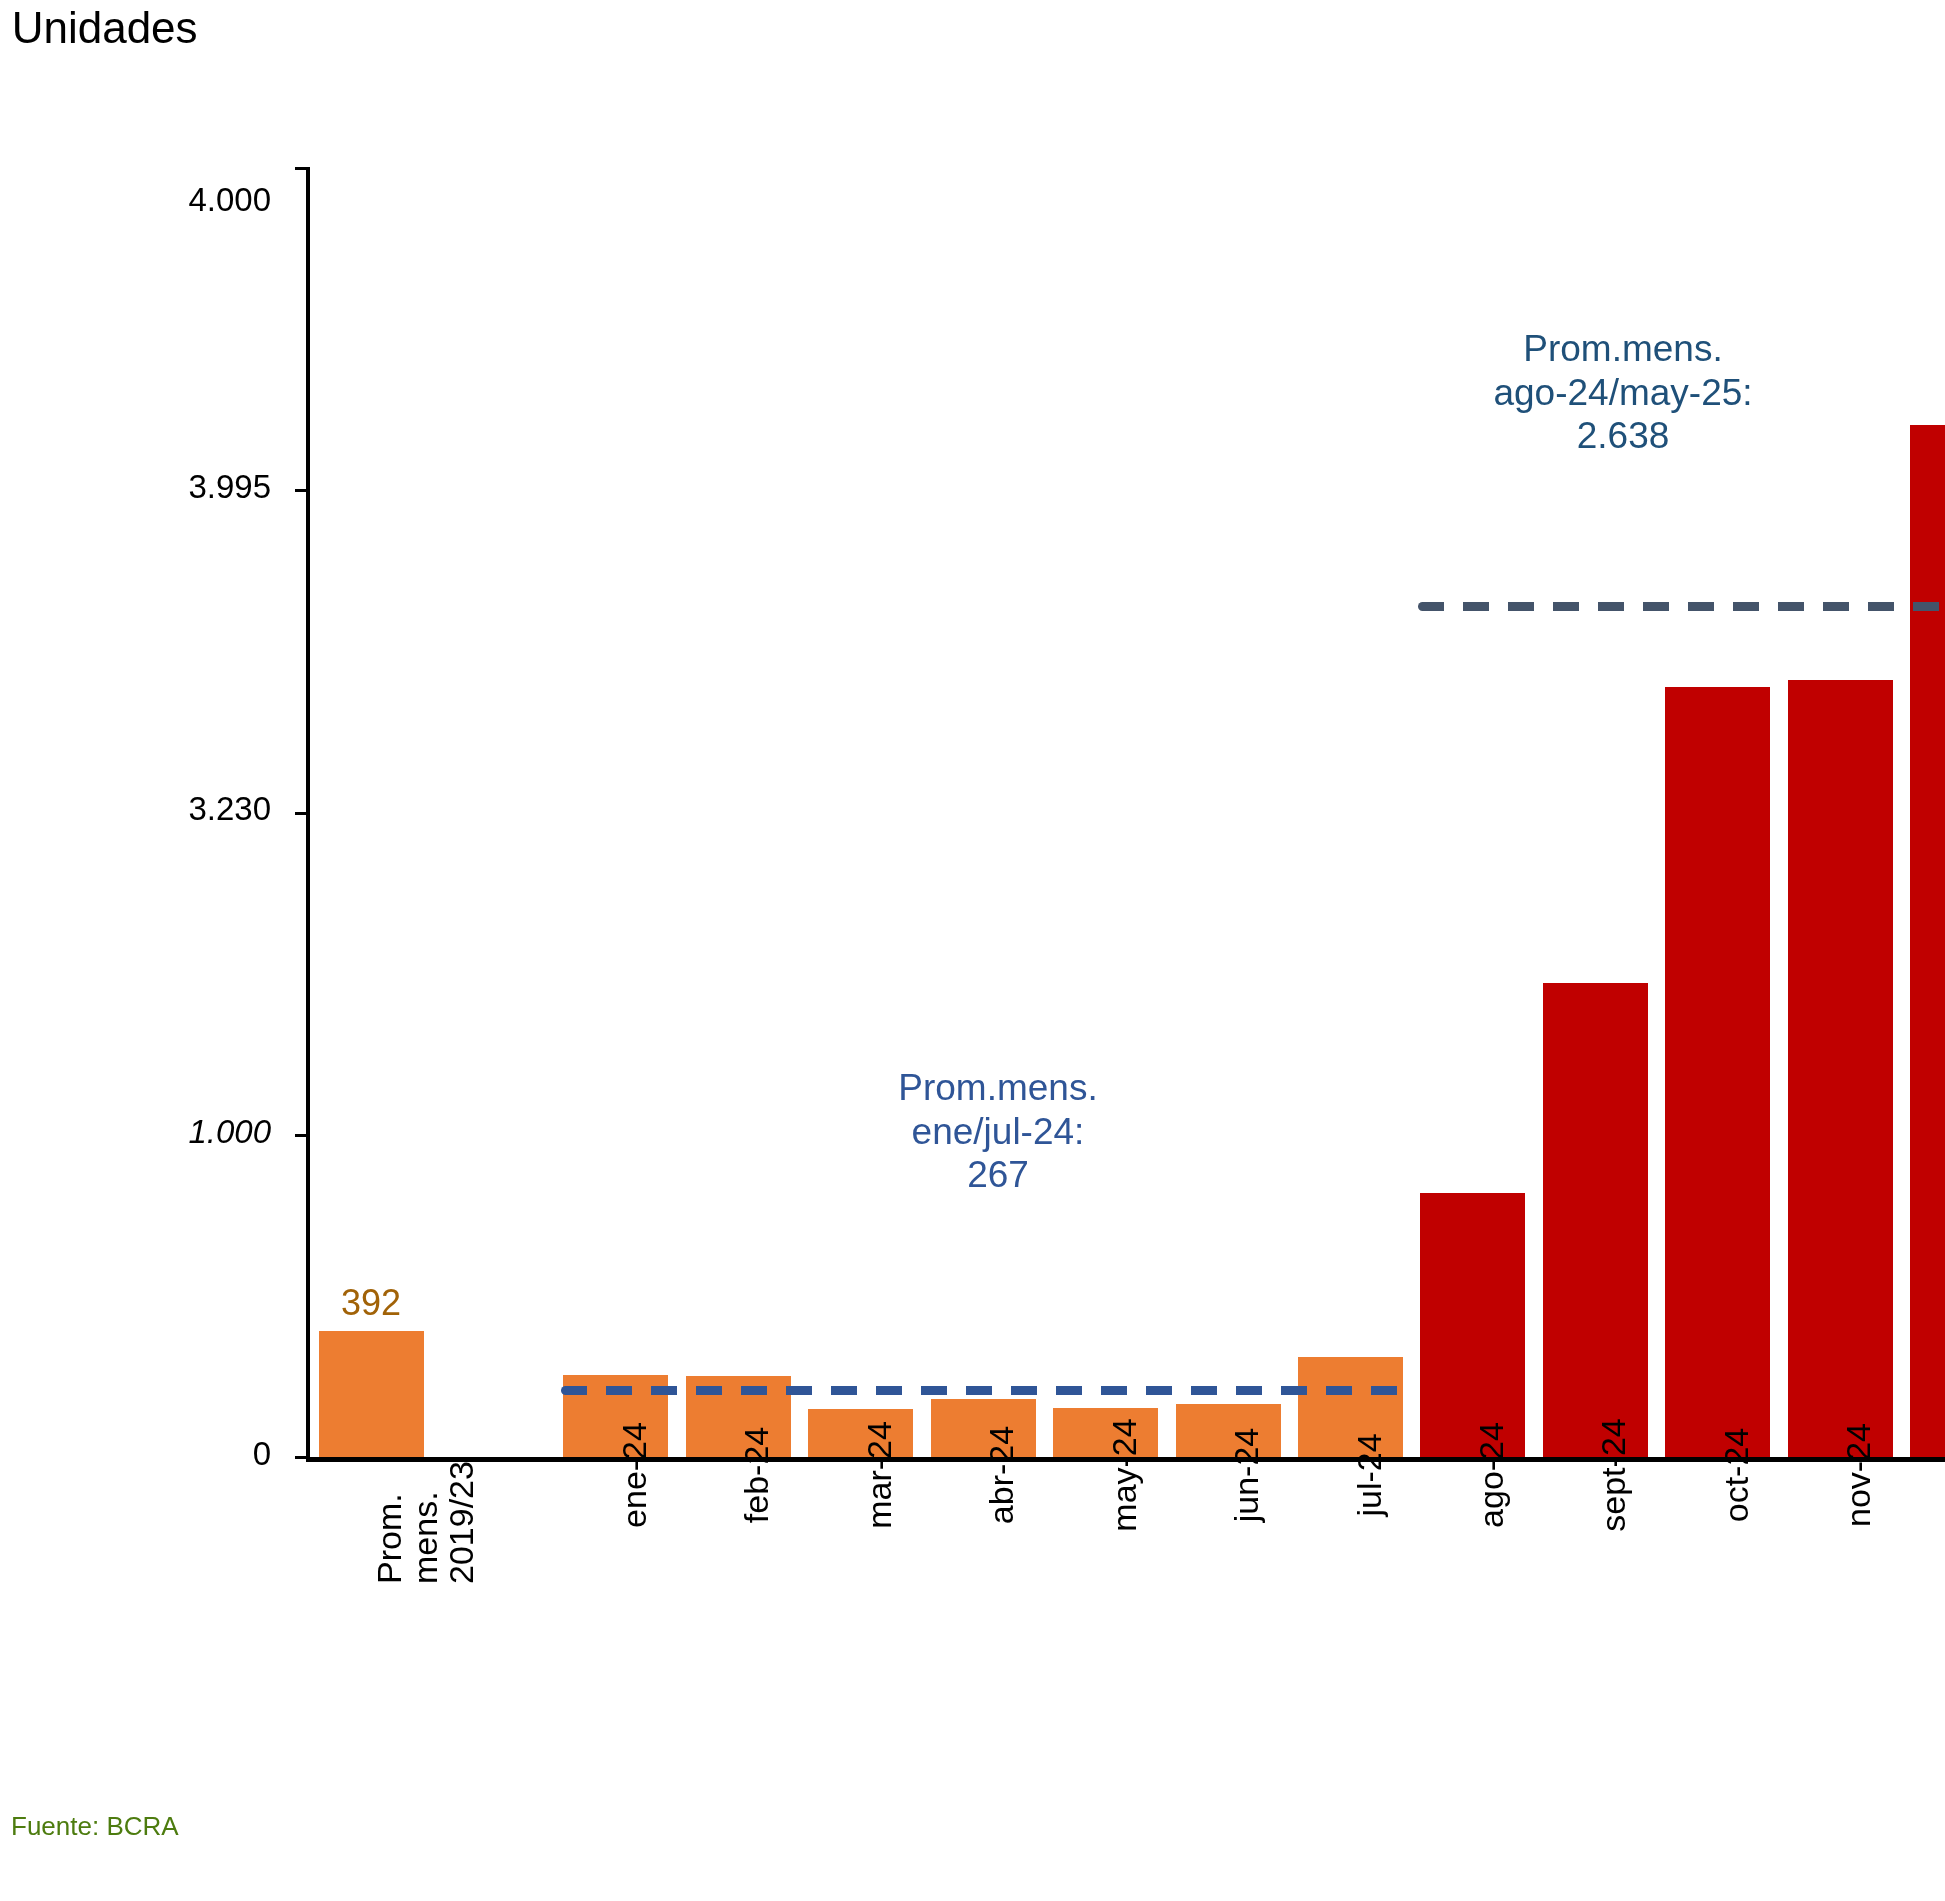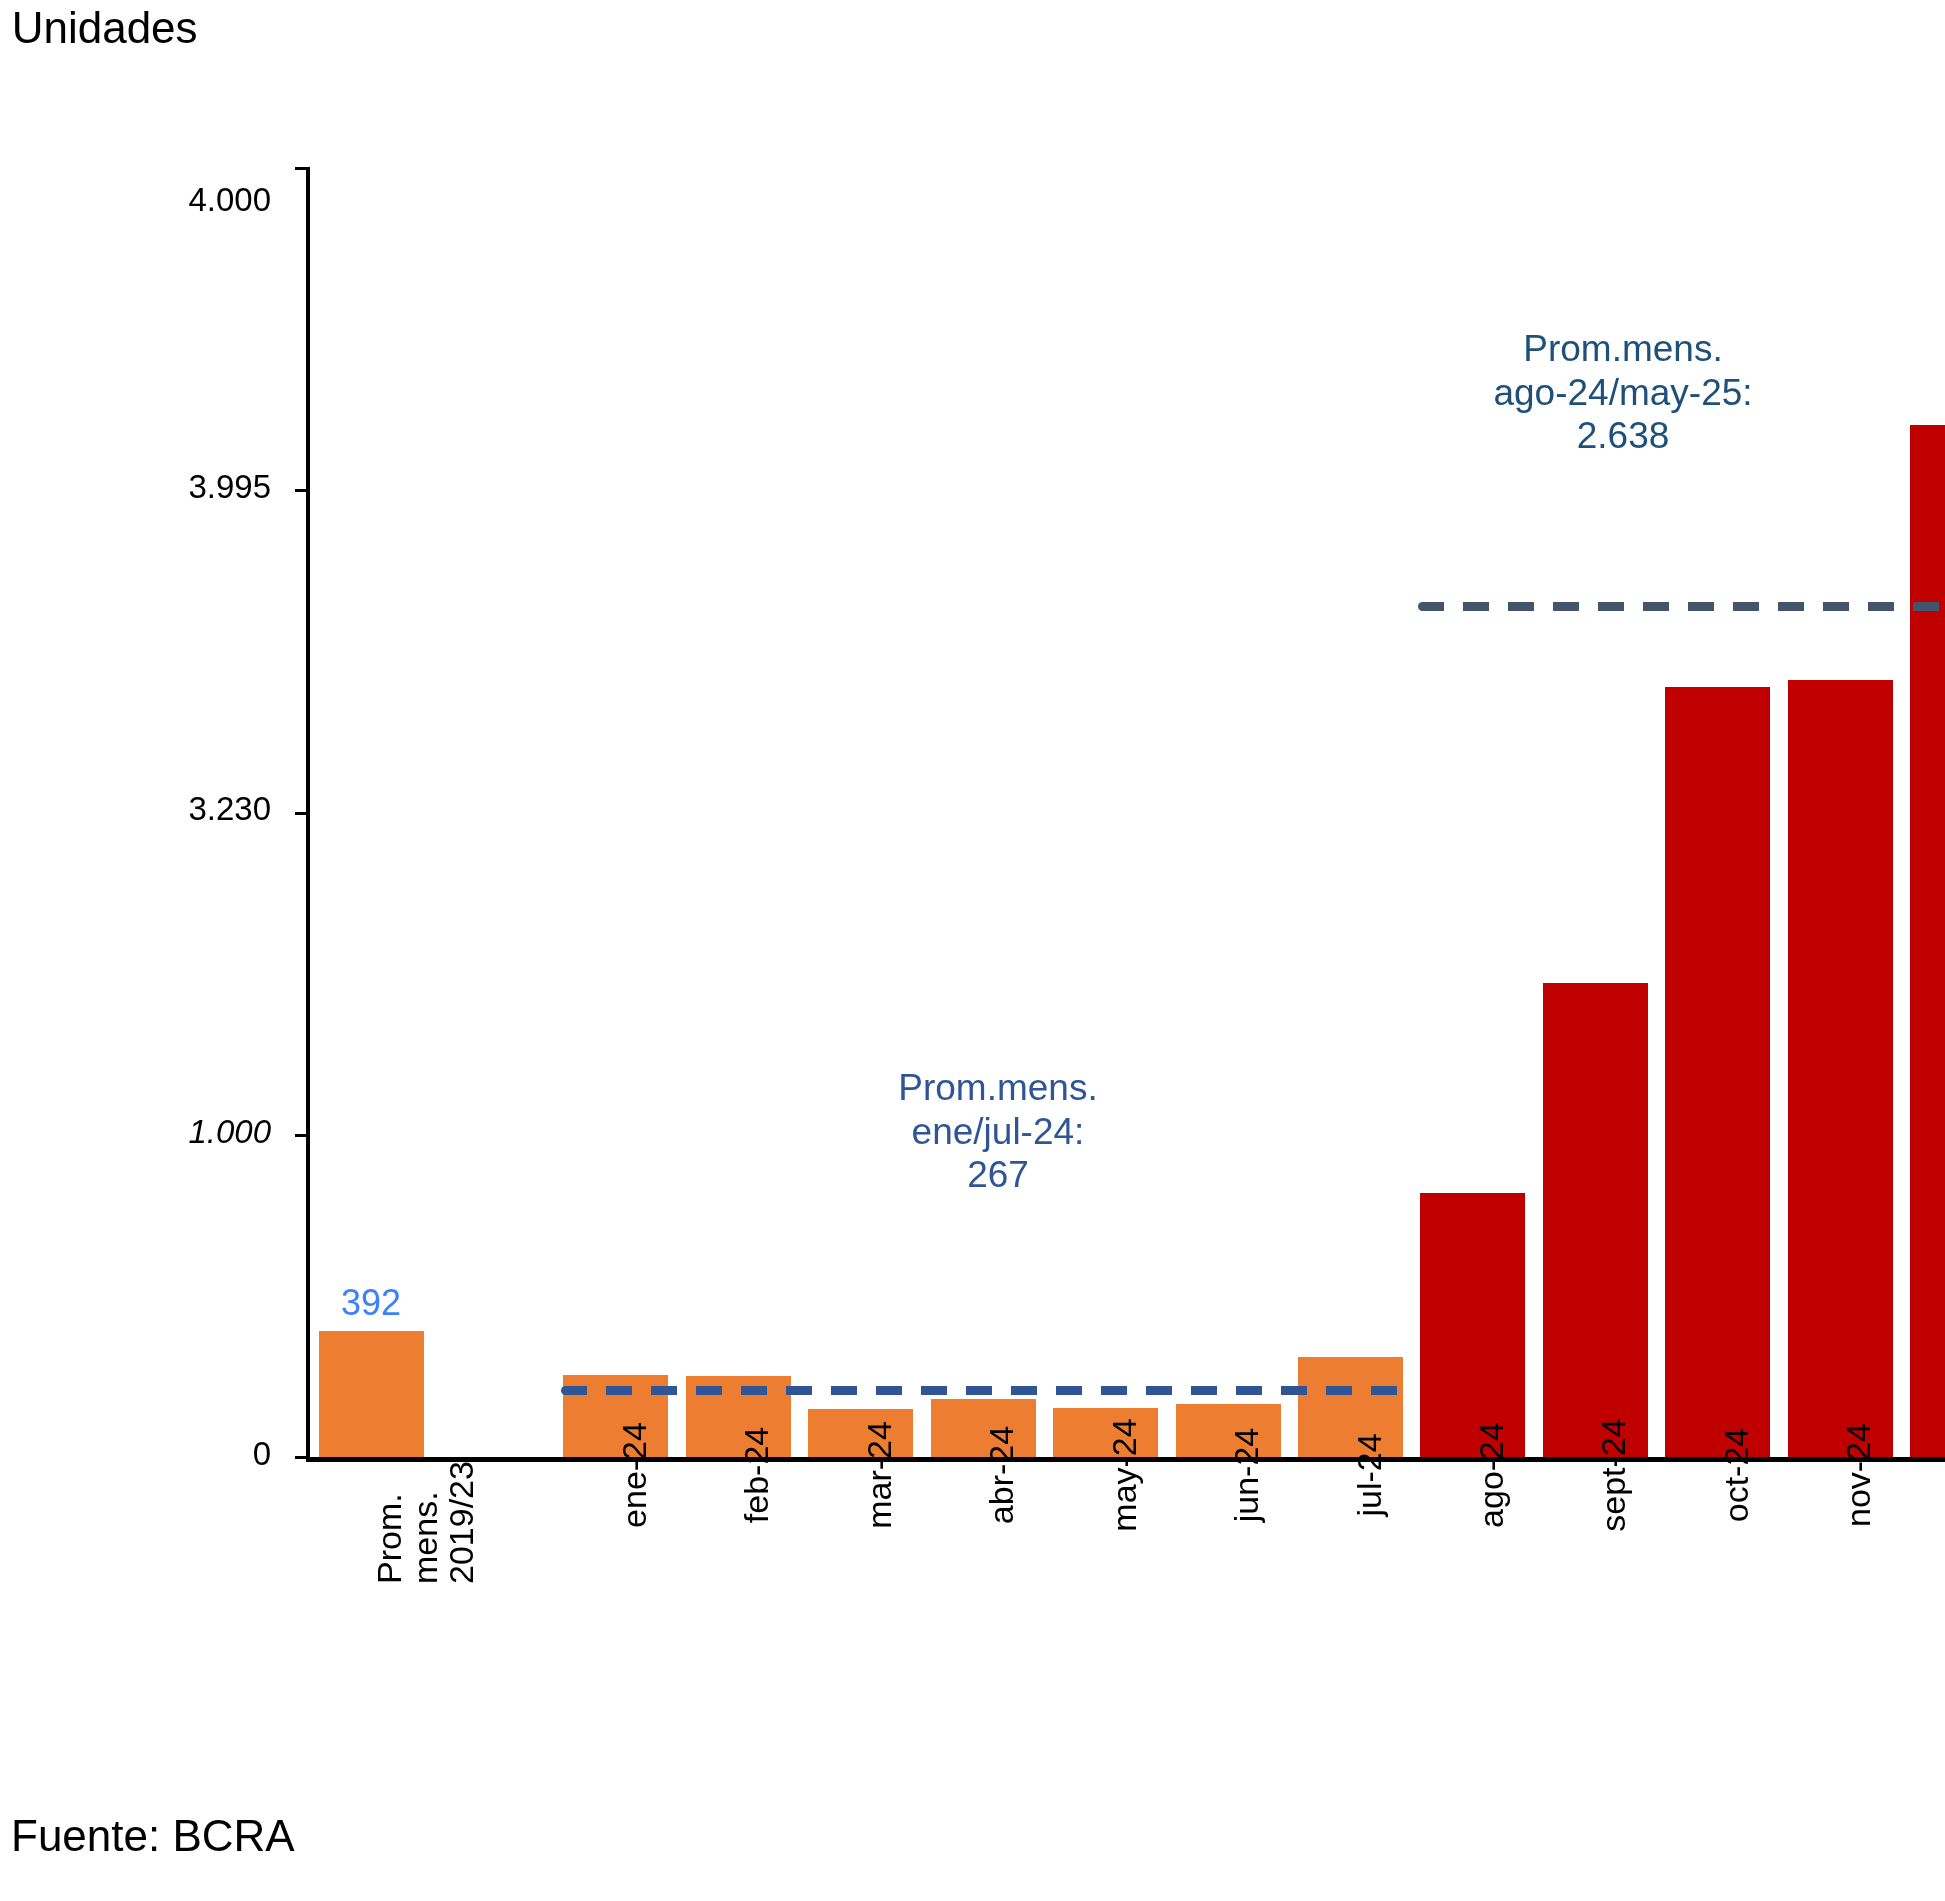--- a/index.html
+++ b/index.html
@@ -39,21 +39,21 @@
   .bar{
     position:absolute; bottom:0;
   }
   .bar.orange{ background:#ED7D31; }
   .bar.red   { background:#C00000; }
 
   .bar-value{
     position:absolute; left:50%; transform:translateX(-50%);
     font-size:36px; white-space:nowrap; line-height:1;
   }
-  .bar-value.orange{ color:#3b82f6;margin-top:34px; }
+  .bar-value.orange{ color:#a16207;margin-top:34px; }
 
   
   .cat-label{
     position:absolute; top:1307px;
     transform-origin:top center;
     transform:translateX(-50%) rotate(-90deg);
     font-size:34px; color:#000; white-space:nowrap;
     line-height:1.06;
     text-align:left;
   }
@@ -82,21 +82,21 @@
     position:absolute; text-align:center; line-height:1.18;
     font-size:37px; white-space:nowrap;
   }
   #annotation-1{ color:#2F5597; }
   #annotation-2{ color:#1F5079; }
   .annotation .ln{ display:block; }
 
   
   #source-note{
     position:absolute; left:11px; top:1811px;
-    font-size:44px; color:#000000; white-space:nowrap;
+    font-size:26px; color:#4d7c0f; white-space:nowrap;
   }
 </style>
 </head>
 <body>
 
 <div id="axis-unit-label">Unidades</div>
 
 <div id="plot-area">
 
   <div id="y-axis-spine"></div>

